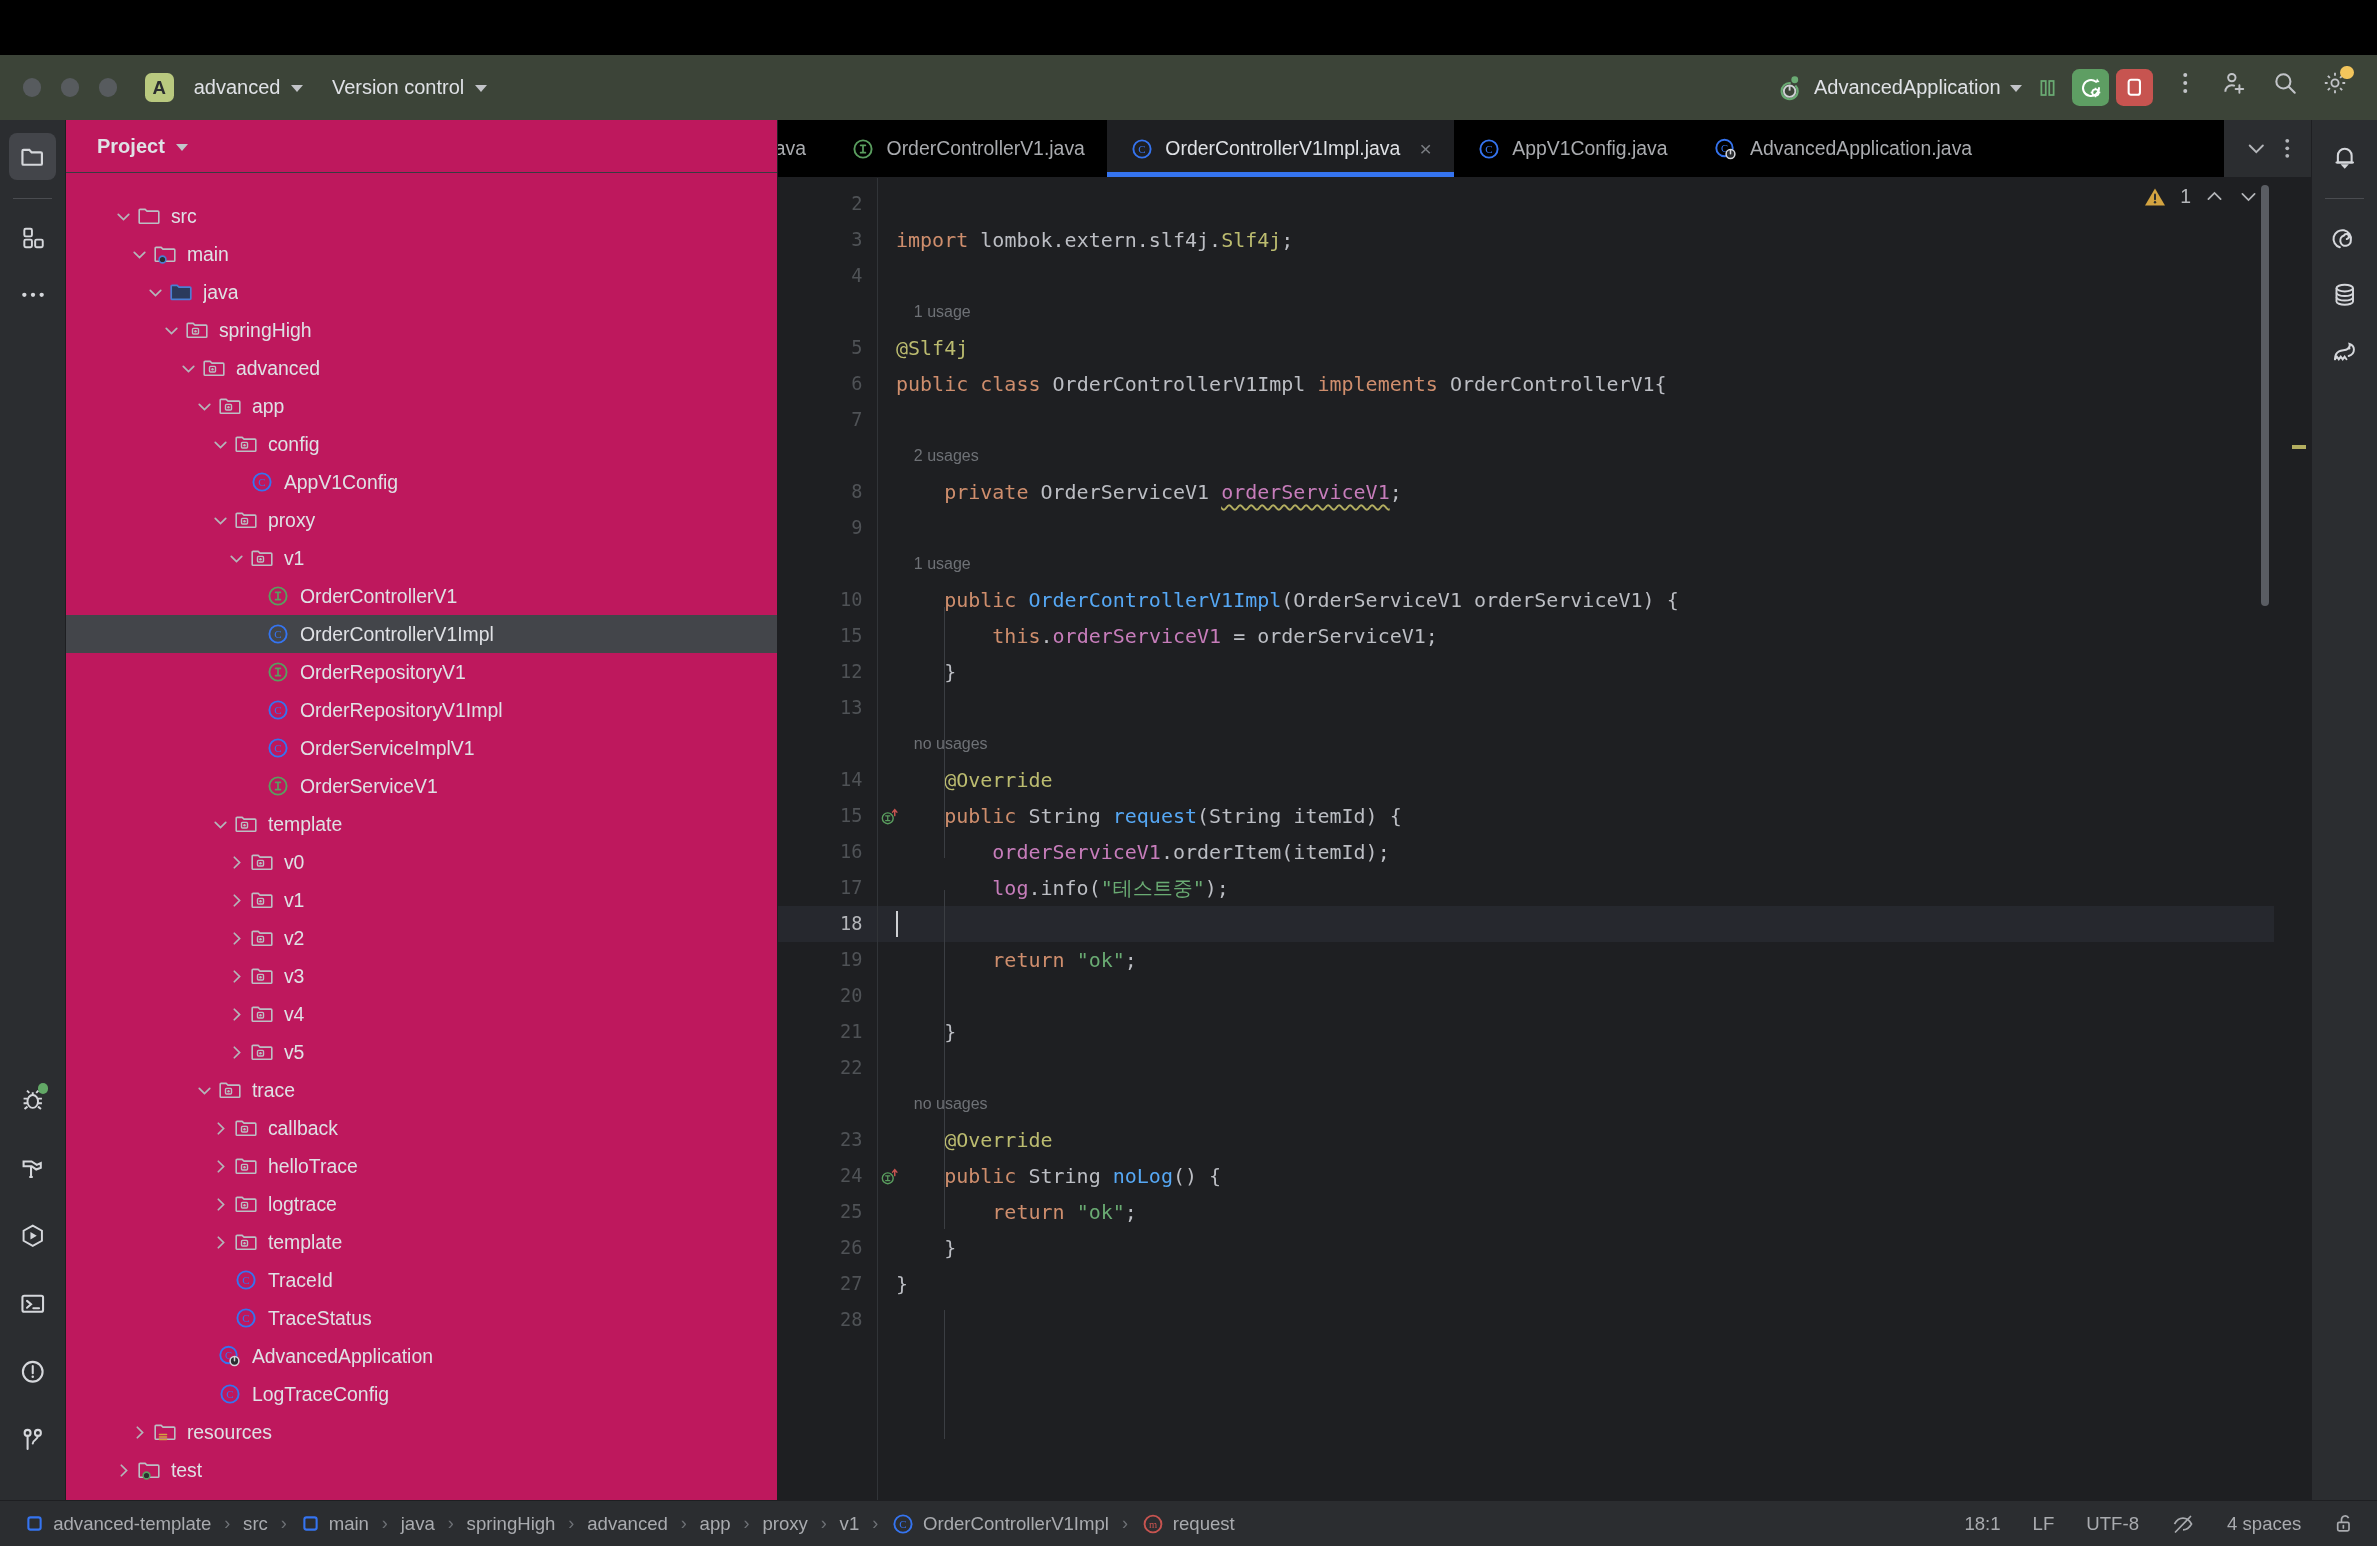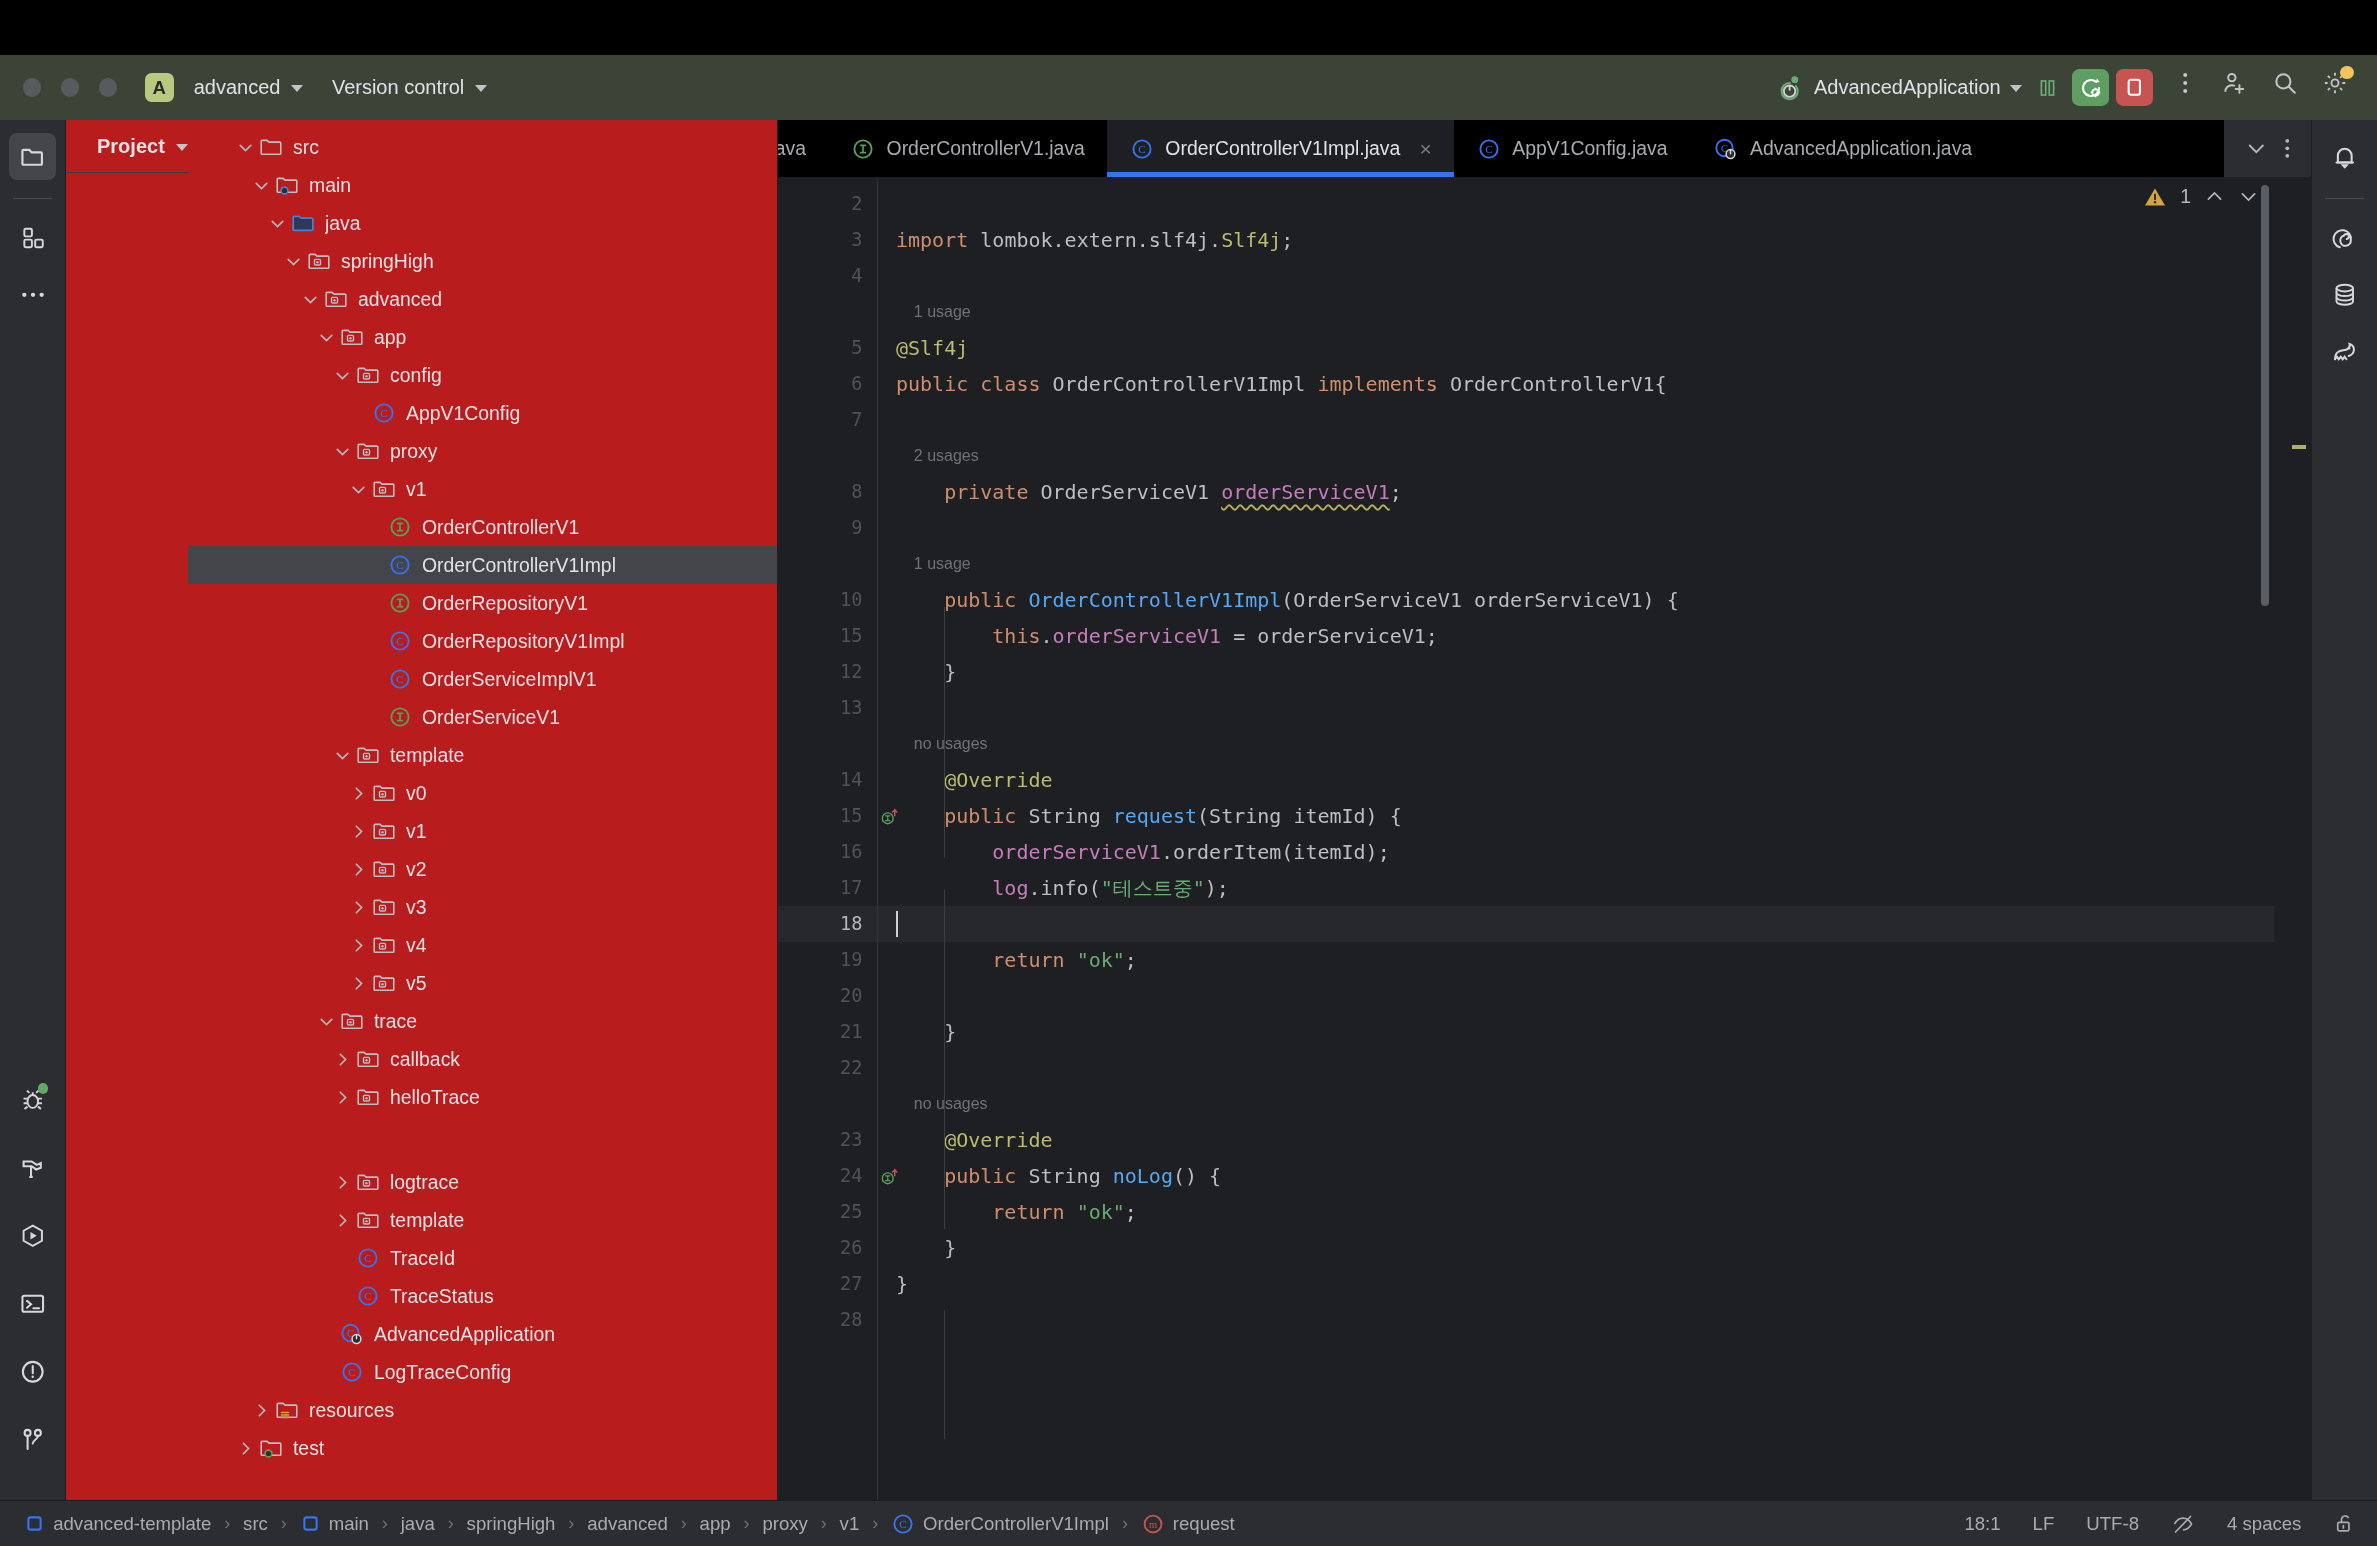--- a/index.html
+++ b/index.html
@@ -77,24 +77,25 @@
   .rail-l-bottom { margin-top: auto; display:flex; flex-direction:column; align-items:center; padding-bottom: 16px; }
   .rail-l-bottom .rail-ic { margin-bottom: 21px; }
   .badge-dot {
     position: absolute; top: 7.3px; right: 8px;
     width: 10.5px; height: 10.5px; border-radius: 50%;
     background: #62a866;
   }
 
   
   .proj-panel {
-    width: 712px; flex: none; background: #b91c1c;
-    display: flex; 
+    width: 712px; flex: none; background: #be185d;
+    display: flex; flex-direction: column;
     border-right: 0.8px solid #1e1f22;
     min-width: 0;
+    gap: 16px;
   }
   .proj-head {
     height: 53px; flex: none;
     display: flex; align-items: center; gap: 11.3px;
     padding-left: 31px;
     color: #dfe1e5; font-size: 20px; font-weight: 700;
     border-bottom: 0.8px solid #393b40;
   }
   .tree { flex: 1; overflow: hidden; padding-top: 8px; position: relative; }
   .trow {
@@ -810,21 +811,21 @@
               <span style="display: flex; align-items: center; justify-content: center;">
                 <svg width="24" height="24" viewBox="0 0 24 24">
                   <path d="M2.2 6.3a.9.9 0 0 1 .9-.9h5L10 7.1h10.9a.9.9 0 0 1 .9.9v10.4a.9.9 0 0 1-.9.9H3.1a.9.9 0 0 1-.9-.9z" fill="none" stroke="#bcbec4" stroke-width="1.6"></path>
                   <rect x="7.5" y="10.4" width="6" height="5.6" rx="1" fill="none" stroke="#bcbec4" stroke-width="1.4"></rect>
                   <circle cx="10.5" cy="13.2" r="1.2" fill="#bcbec4"></circle>
                 </svg>
               </span>
             </span>
             <span class="tlabel">helloTrace</span>
           </div>
-          <div class="trow" style="padding-left: 144px; margin-top: 47px;">
+          <div class="trow" style="padding-left: 144px;">
             <span class="arrow">
               <span style="display: flex; align-items: center; justify-content: center;">
                 <svg width="21" height="21" viewBox="0 0 24 24">
                   <path d="M9.5 6 15.5 12 9.5 18" fill="none" stroke="#b4b6ba" stroke-width="2" stroke-linecap="round"></path>
                 </svg>
               </span>
             </span>
             <span class="ticon">
               <span style="display: flex; align-items: center; justify-content: center;">
                 <svg width="24" height="24" viewBox="0 0 24 24">

